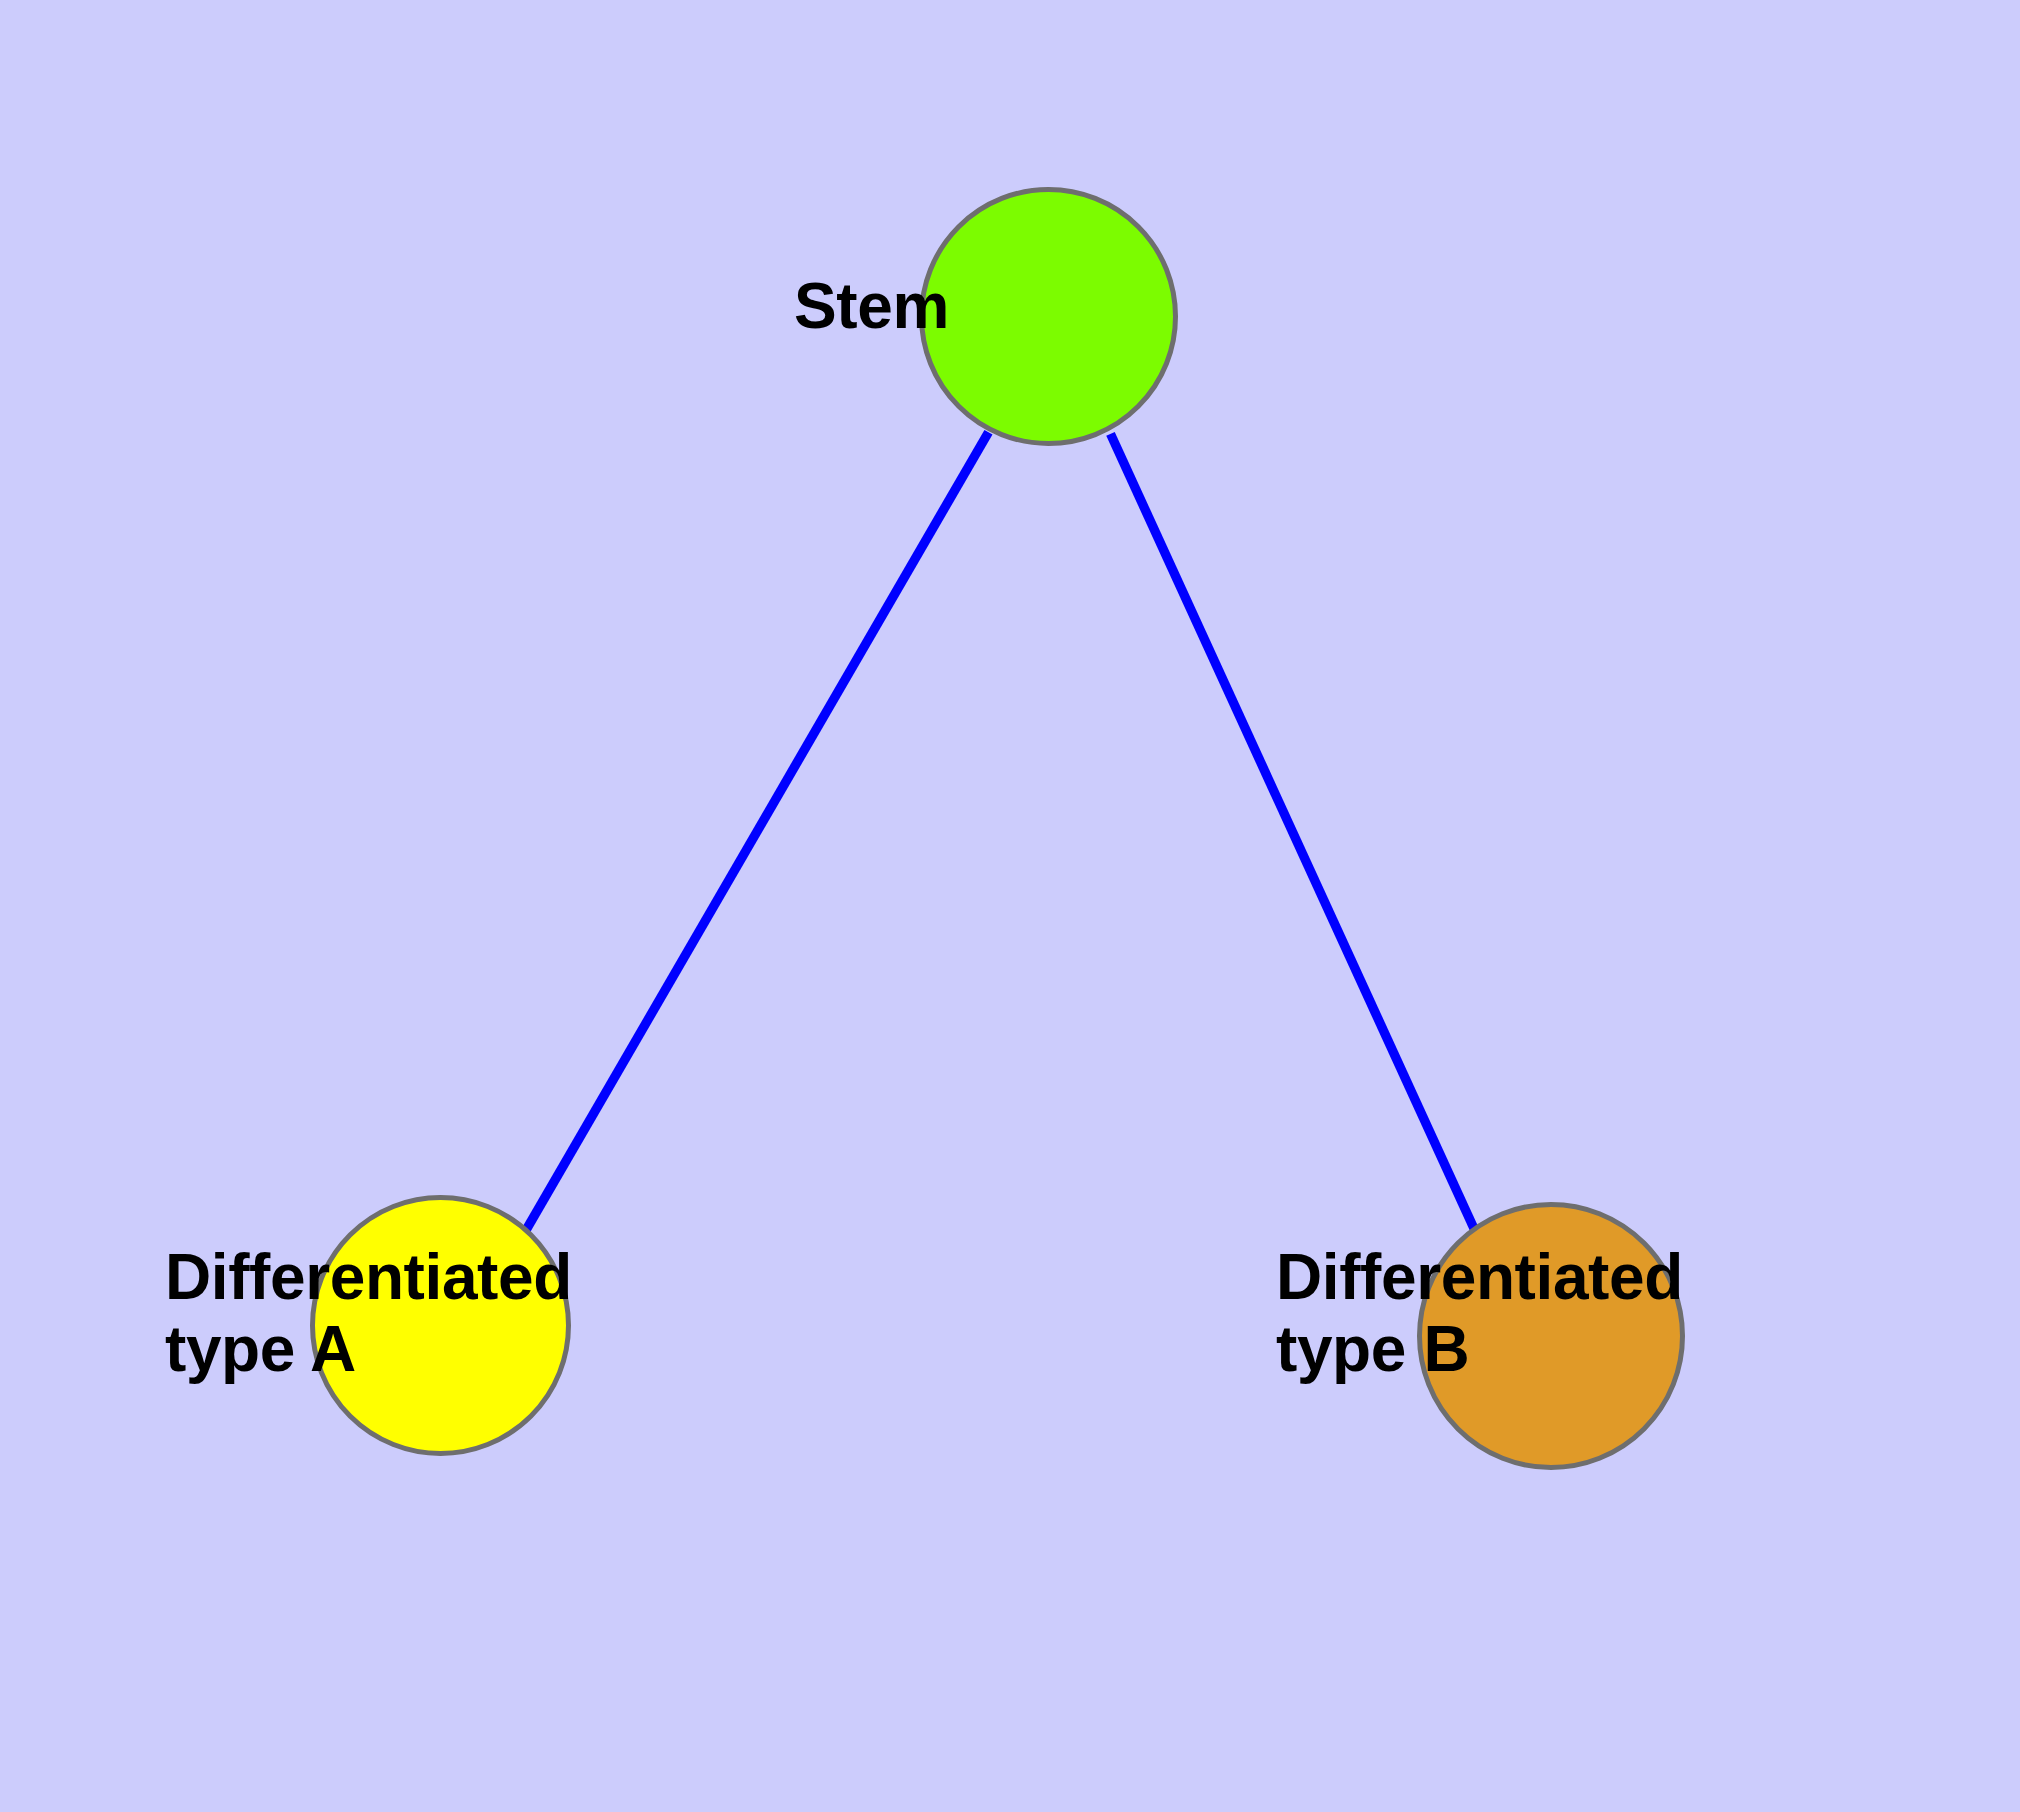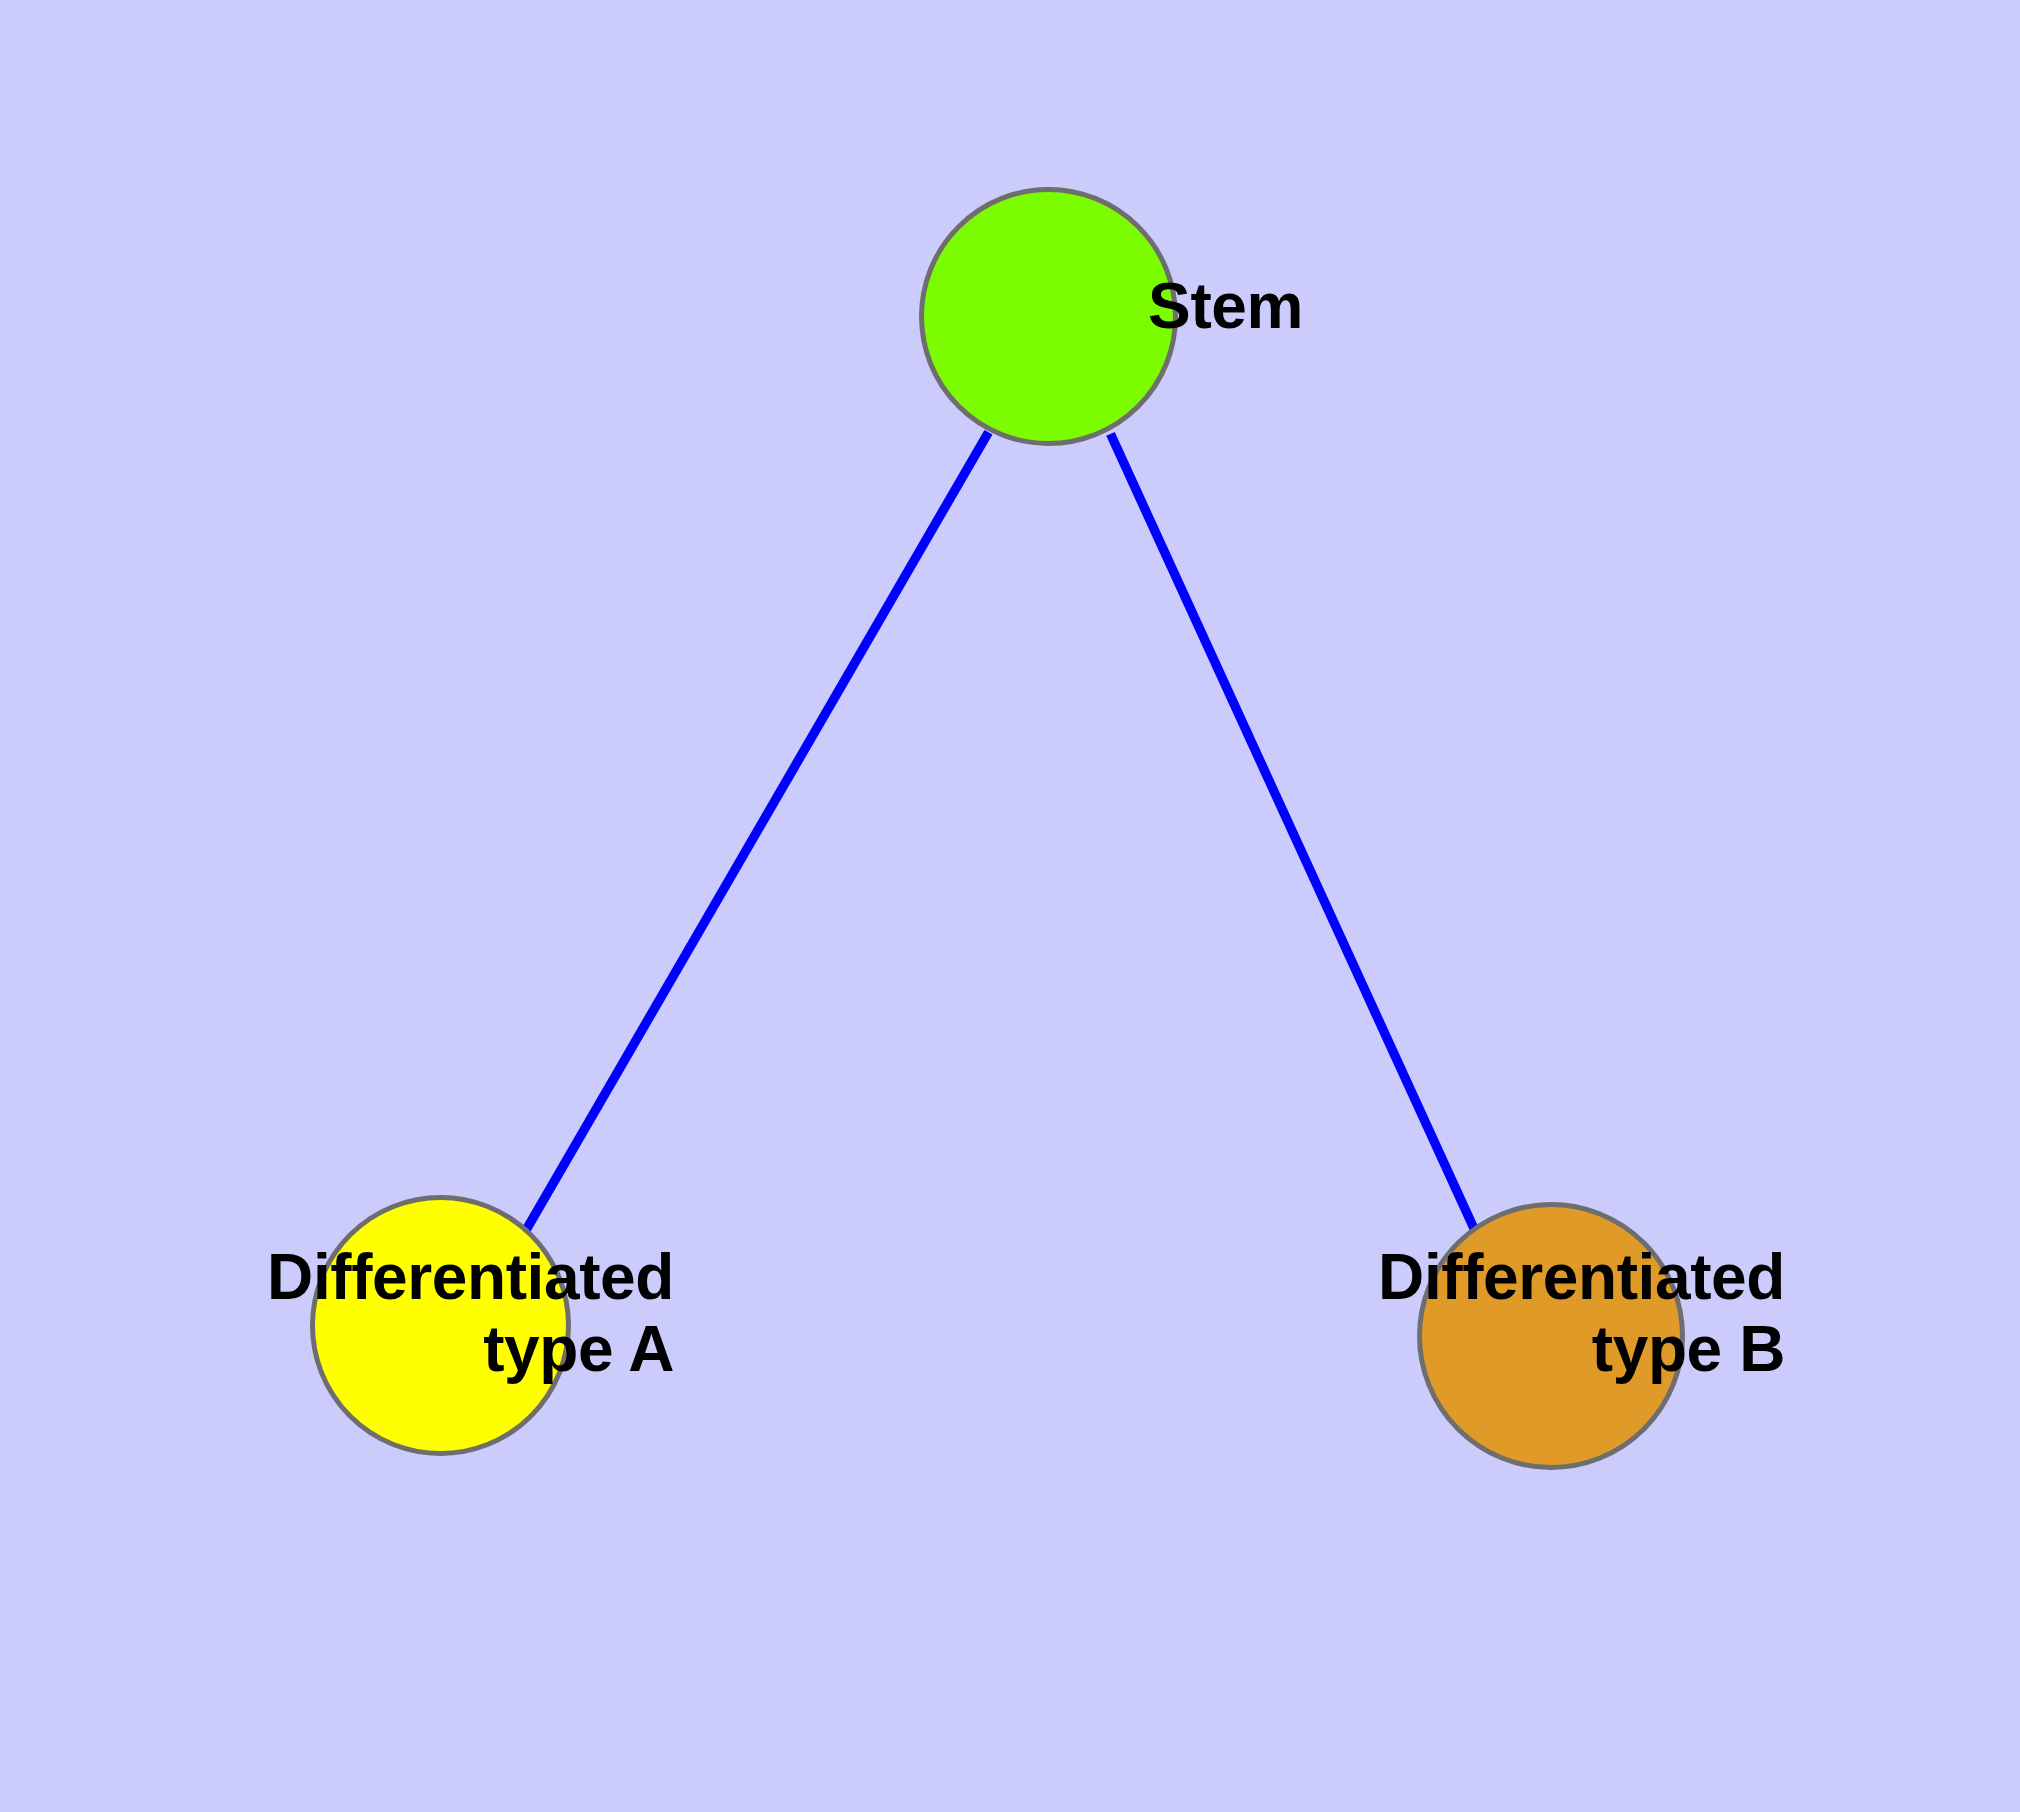--- a/index.html
+++ b/index.html
@@ -49,21 +49,21 @@
     left: 1417px;
     top: 1202px;
     width: 268px;
     height: 268px;
     background: #e09a28;
   }
   .node-label {
     position: absolute;
     color: #000000;
     font-weight: bold;
-    text-align: right;
+    text-align: left;
     white-space: pre;
     line-height: 1.12;
     letter-spacing: -0.4px;
   }
   #label-stem {
     left: 794px;
     top: 271px;
     width: 509px;
     font-size: 64px;
   }

